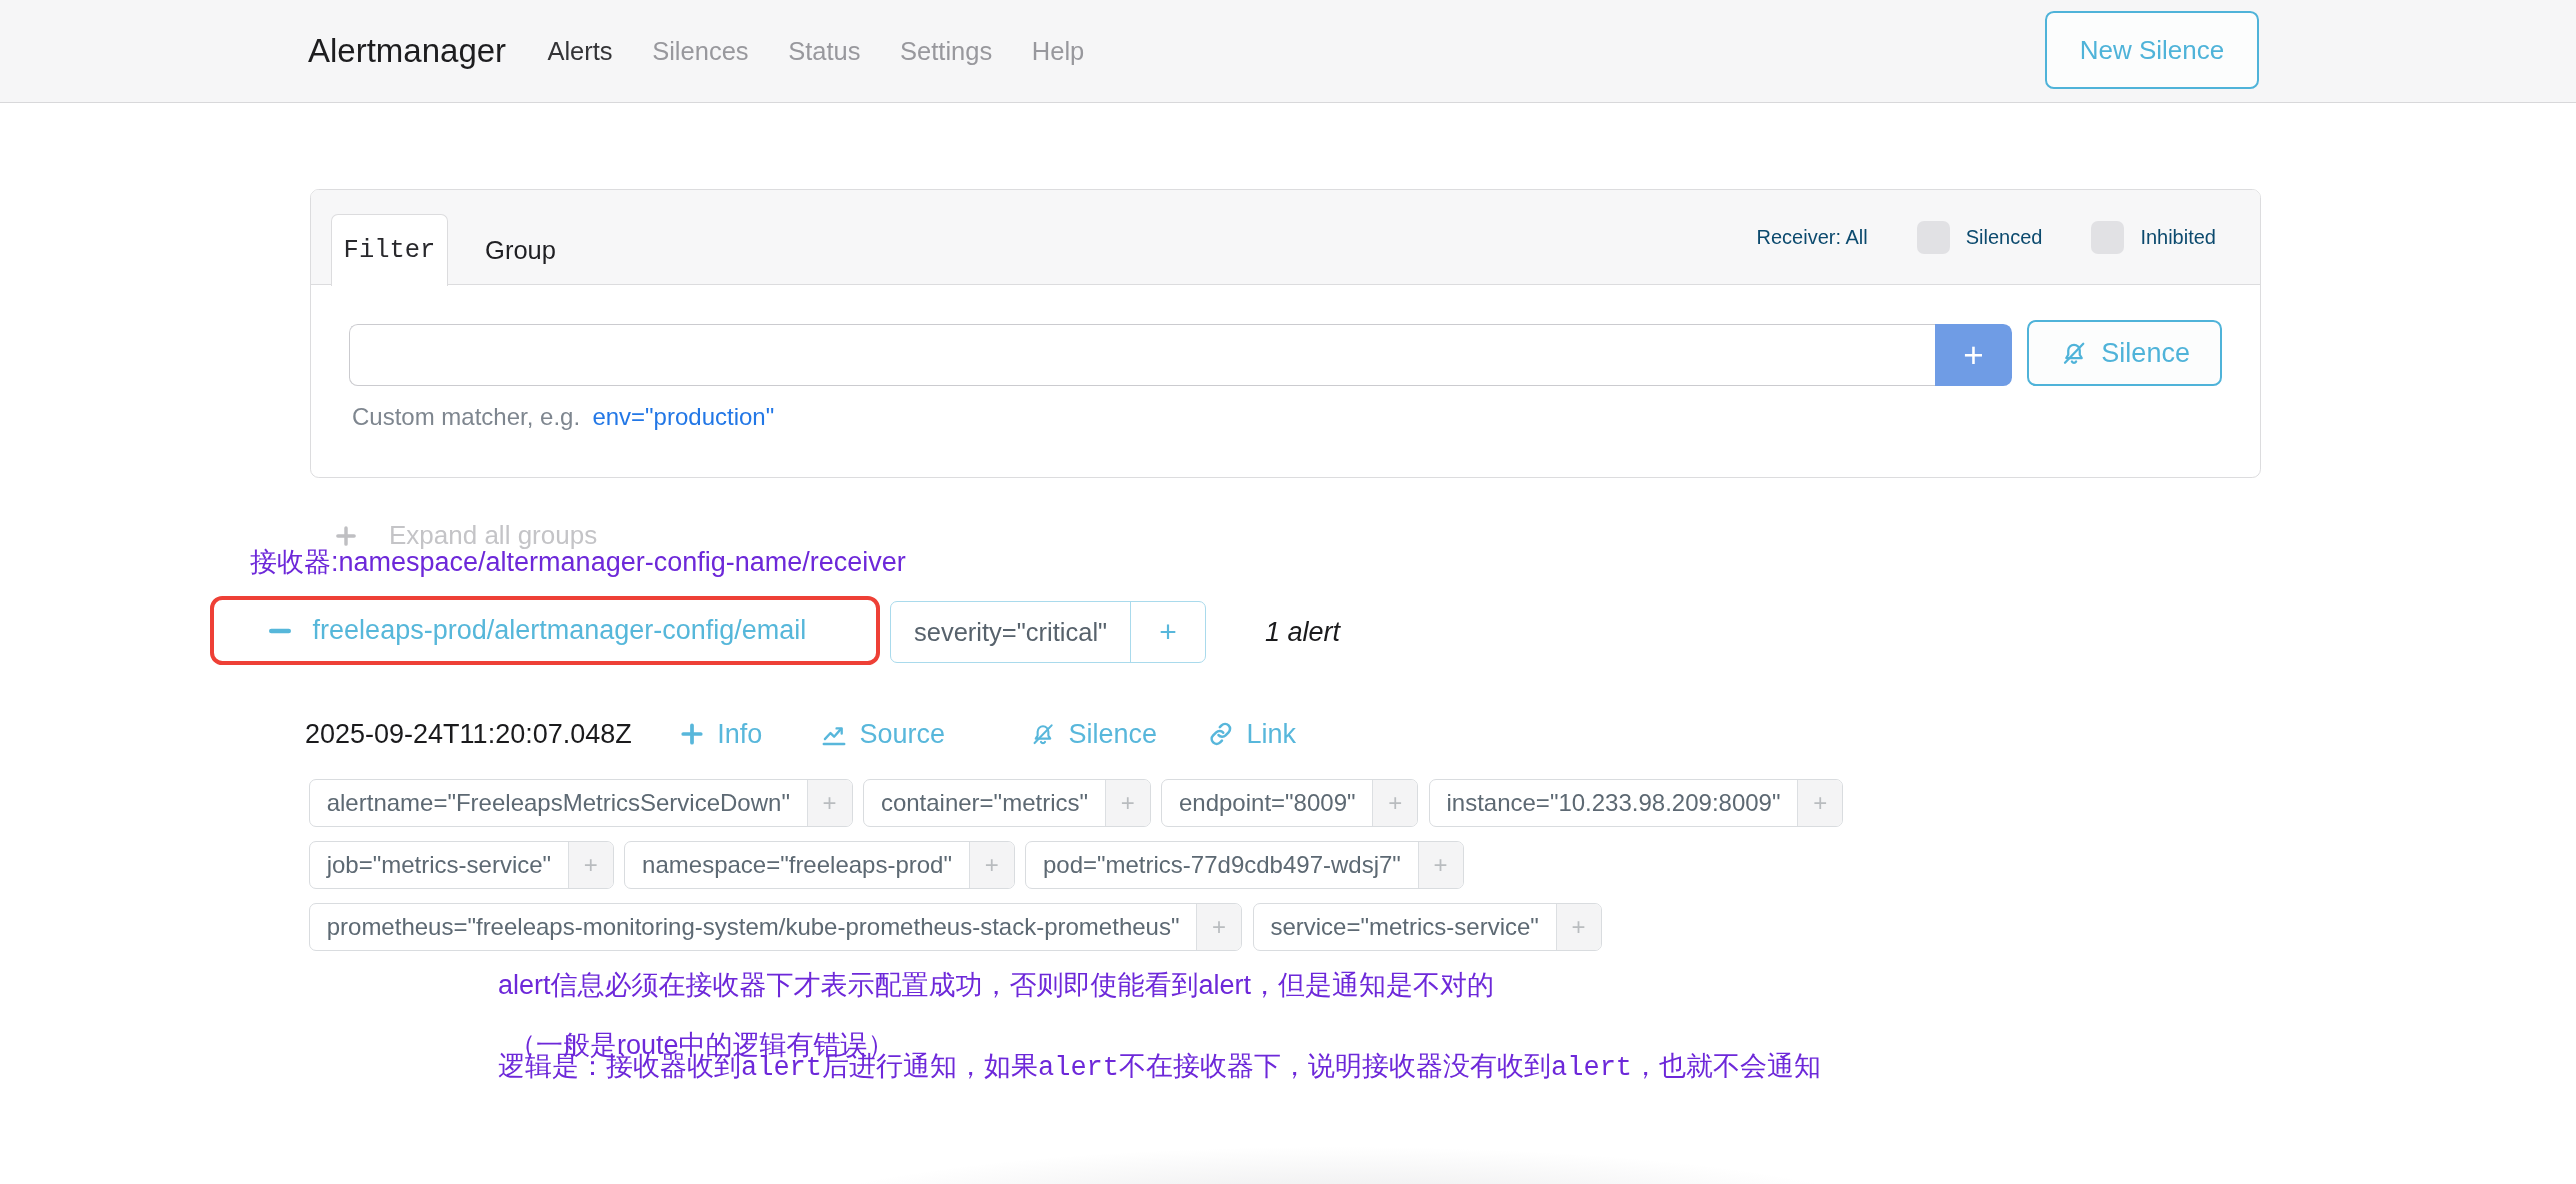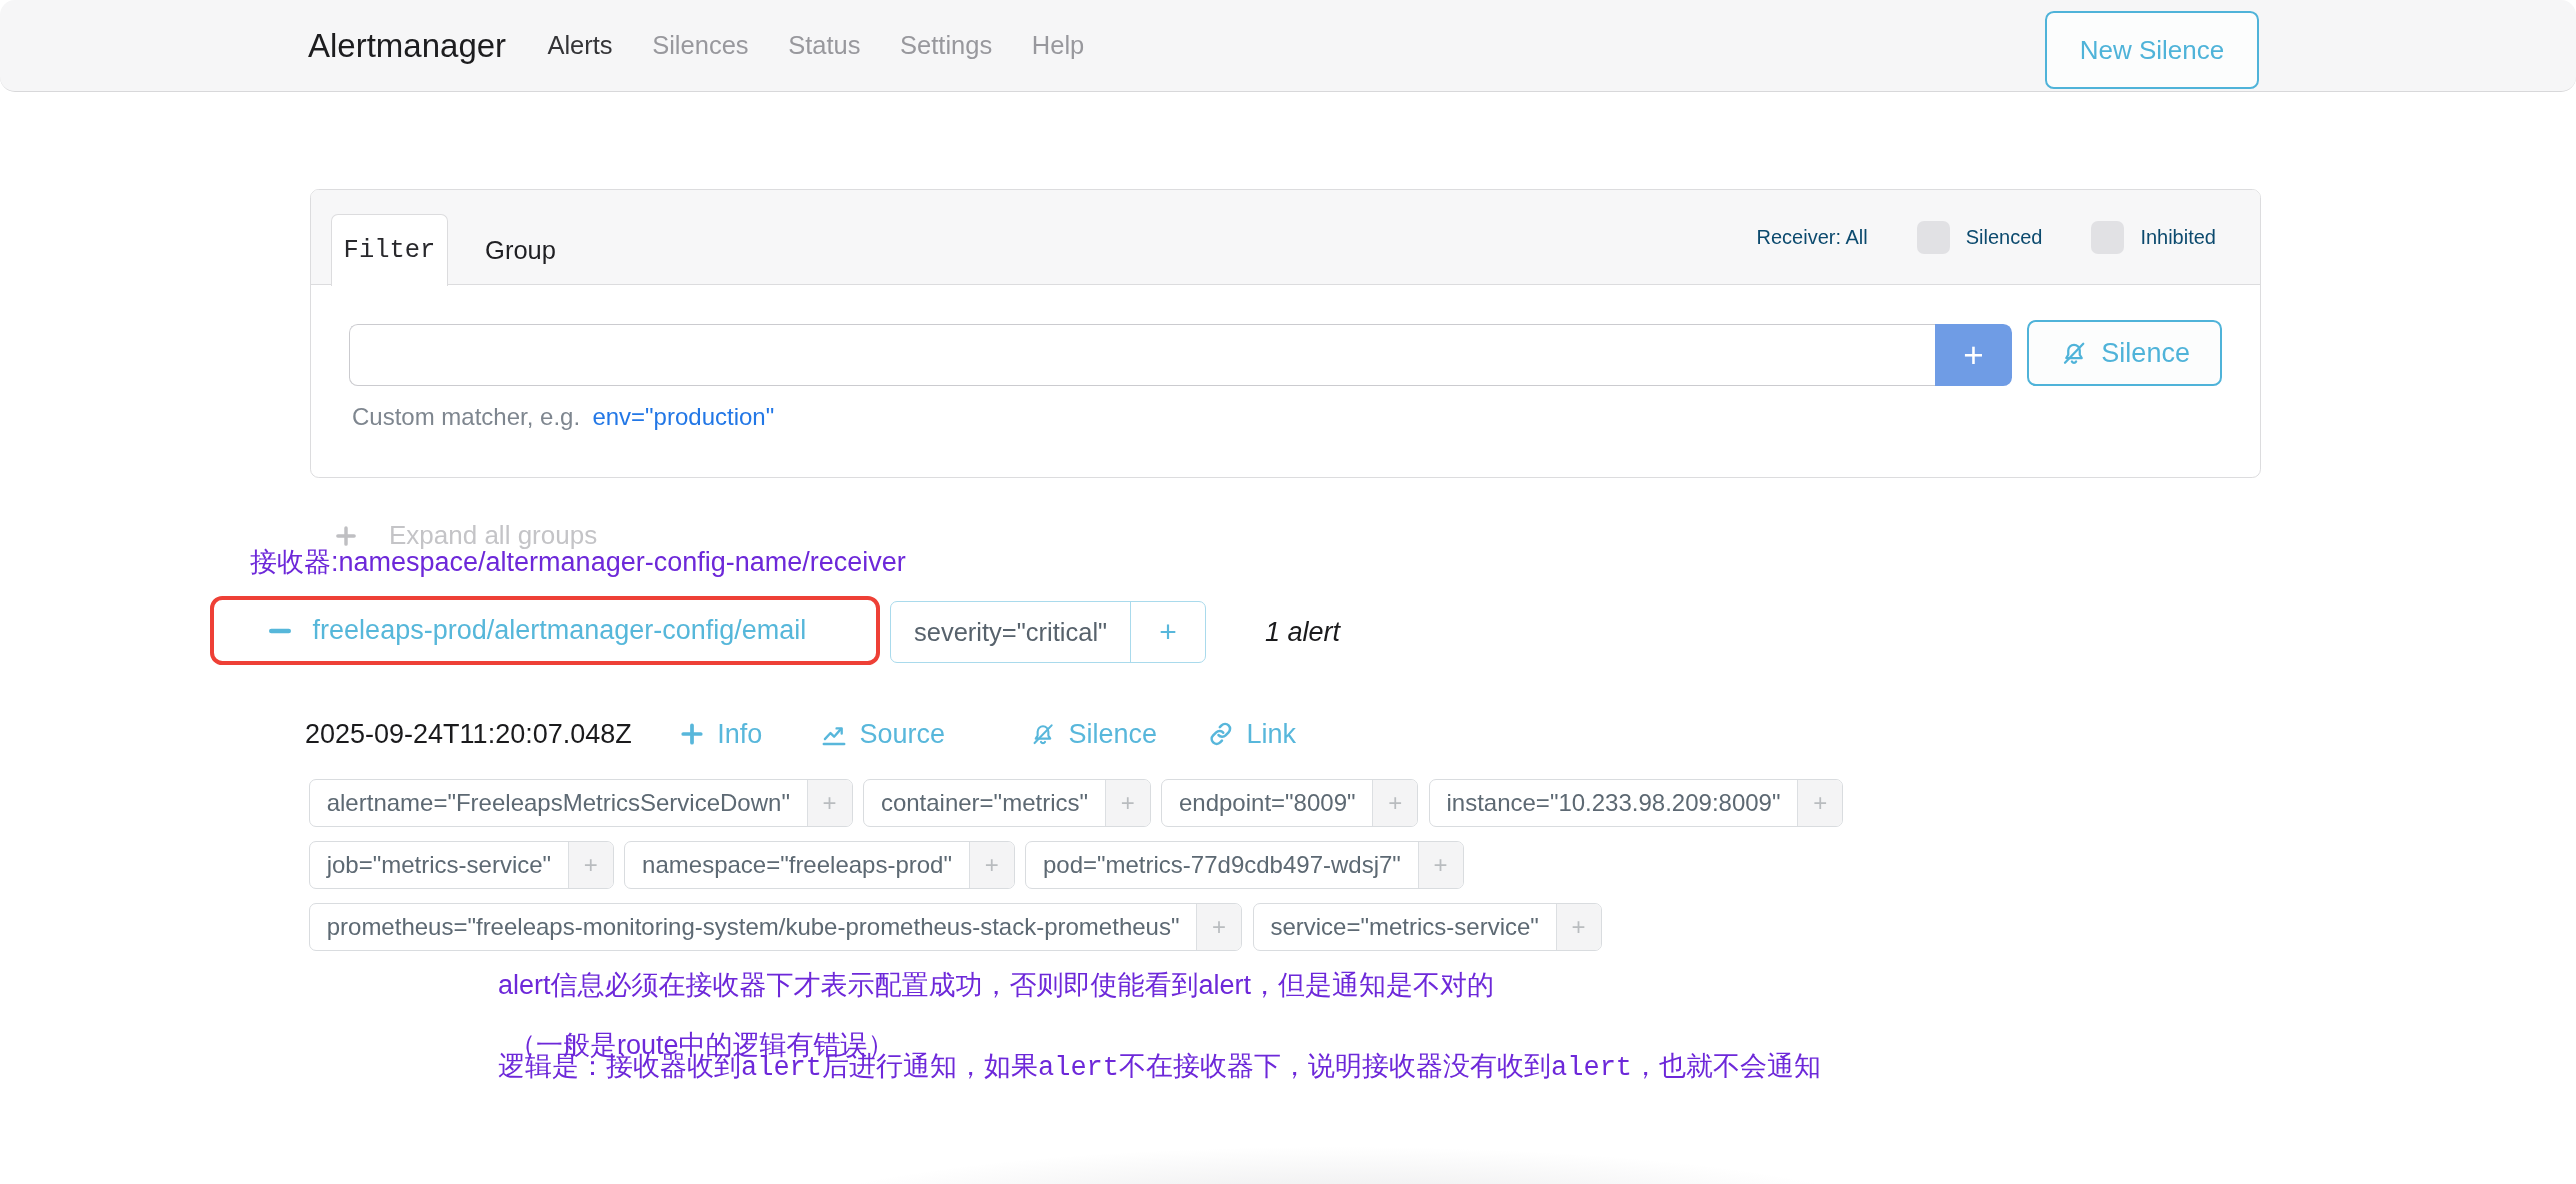--- a/index.html
+++ b/index.html
@@ -1,21 +1,21 @@
 <!DOCTYPE html>
 <html style="font-size:14px"><head>
 <meta charset="utf-8">
 <style>
   html,body{margin:0;padding:0;}
   .page{position:relative;width:2576px;height:1184px;background:#ffffff;overflow:hidden;
         font-family:"Liberation Sans", sans-serif;-webkit-font-smoothing:antialiased;}
 
   
-  .header{position:absolute;left:0;top:0;width:100%;height:92px;background:#f6f6f7;
-          border-bottom:1.8px solid #d8d8da;display:flex;align-items:center;box-sizing:border-box;border-radius:15px;}
+  .header{position:absolute;left:0;top:0;width:100%;height:103px;background:#f6f6f7;
+          border-bottom:1.8px solid #d8d8da;display:flex;align-items:center;box-sizing:border-box;}
   .brand{margin-left:308px;font-size:33px;font-weight:500;color:#1d1d1f;cursor:pointer;}
   .nav{display:flex;margin-left:36px;gap:29px;font-size:25.5px;}
   .nav a{color:#98989d;text-decoration:none;padding:3.5px 5.3px;cursor:pointer;}
   .nav a.active{color:#343437;}
   .btn-outline{border:2.6px solid #4fb3d9;color:#4fb3d9;background:#fcfdfd;border-radius:8.8px;
                display:flex;align-items:center;justify-content:center;cursor:pointer;box-sizing:border-box;}
   .new-silence{position:absolute;left:2045px;top:11.4px;width:214px;height:78px;font-size:26px;}
 
   
   .card{position:absolute;left:310px;top:189px;width:1951px;height:289px;background:#fff;

